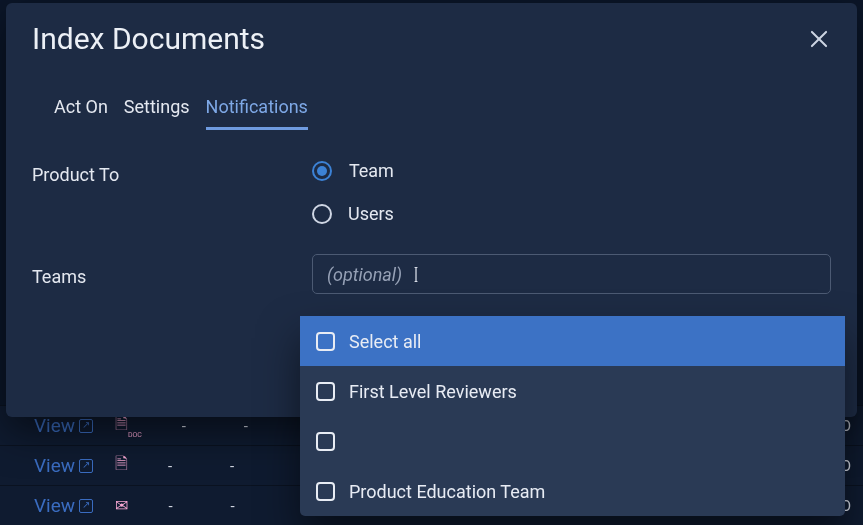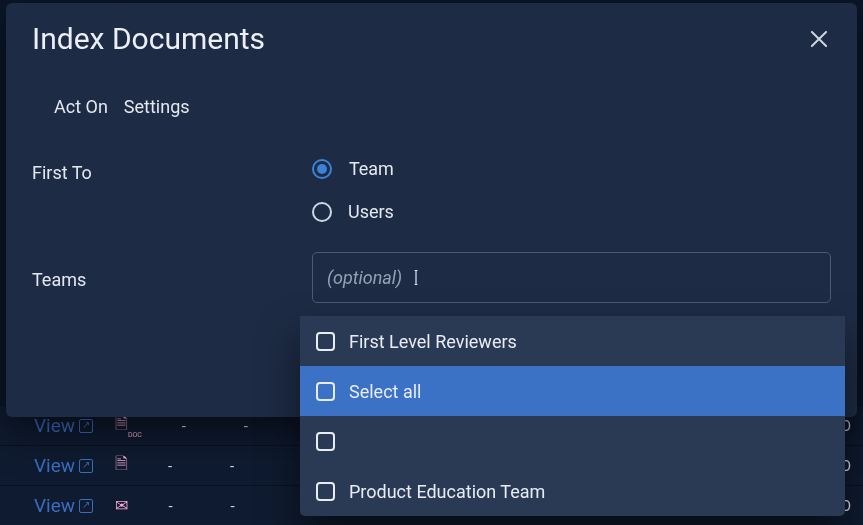--- a/index.html
+++ b/index.html
@@ -82,21 +82,21 @@
       width: 20px; height: 20px; border-radius: 50%; border: 2px solid #cfd6e4;
       display: flex; align-items: center; justify-content: center;
     }
     .radio.selected .ring { border-color: #3c82d6; }
     .radio.selected .ring::after {
       content: ""; width: 10px; height: 10px; border-radius: 50%; background: #3c82d6;
     }
 
     .select-wrap { flex: 1; position: relative; }
     .select-input {
-      height: 51px; width: 100%; border: 1px solid #4c5a73; border-radius: 5px;
+      height: 40px; width: 100%; border: 1px solid #4c5a73; border-radius: 5px;
       background: #1d2b44; display: flex; align-items: center; padding: 0 14px;
     }
     .select-input .placeholder { color: #96a1b6; font-style: italic; font-size: 18px; }
     .caret {
       font-family: "Times New Roman", Georgia, serif;
       font-size: 24px; color: #dfe4ee; margin-left: 10px;
       transform: scaleX(.5); display:inline-block;
     }
 
     .dropdown {
@@ -152,24 +152,25 @@
 </div>
 
 <div class="modal">
   <div class="title-row">
     <div class="title">Index Documents</div>
     <div class="close"></div>
   </div>
   <div class="tabs" id="tabs">
       <div class="tab">Act On</div>
       <div class="tab">Settings</div>
+      <div class="tab active">Notifications</div>
     </div>
   <div class="form">
     <div class="form-row">
-      <div class="form-label">First To</div>
+      <div class="form-label">Product To</div>
       <div class="radios" id="radios">
           <div class="radio selected">
             <span class="ring"></span>
             <span>Team</span>
           </div>
           <div class="radio">
             <span class="ring"></span>
             <span>Users</span>
           </div>
         </div>
@@ -180,28 +181,28 @@
         <div class="select-input">
           <span class="placeholder">(optional)</span>
           <span class="caret">I</span>
         </div>
       </div>
     </div>
   </div>
 </div>
 
 <div class="dropdown" id="dropdown">
+    <div class="opt hover">
+      <span class="chk"></span>
+      <span>Select all</span>
+    </div>
     <div class="opt">
       <span class="chk"></span>
       <span>First Level Reviewers</span>
     </div>
-    <div class="opt hover">
-      <span class="chk"></span>
-      <span>Select all</span>
-    </div>
     <div class="opt">
       <span class="chk"></span>
     </div>
     <div class="opt">
       <span class="chk"></span>
       <span>Product Education Team</span>
     </div>
   </div>
 
 </body></html>

